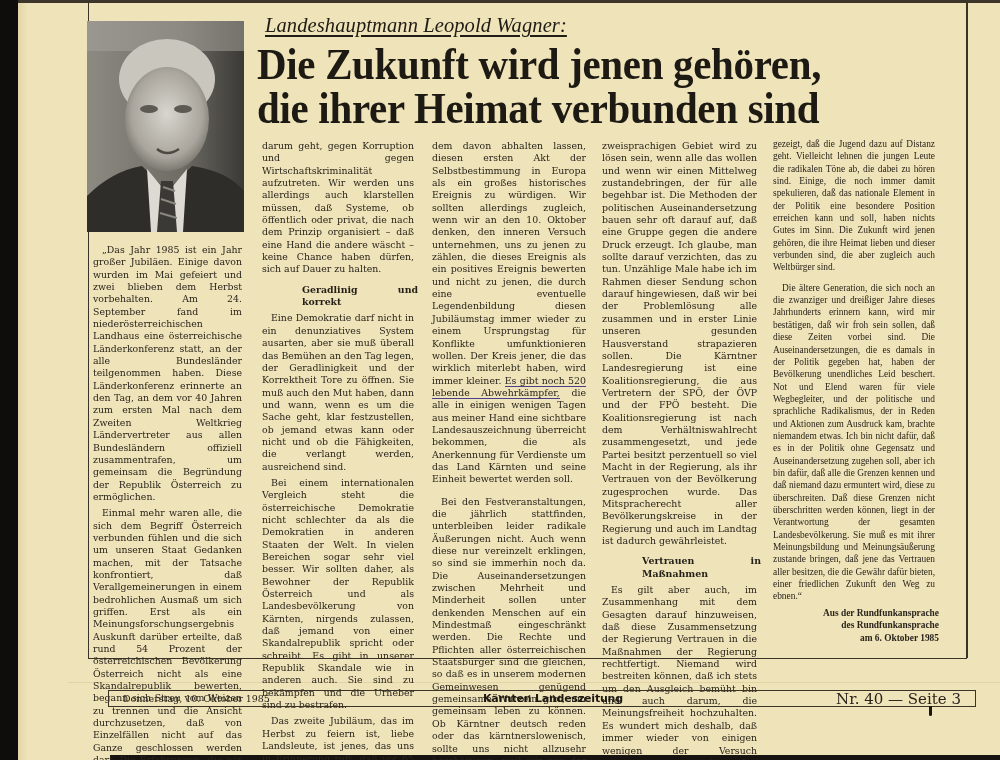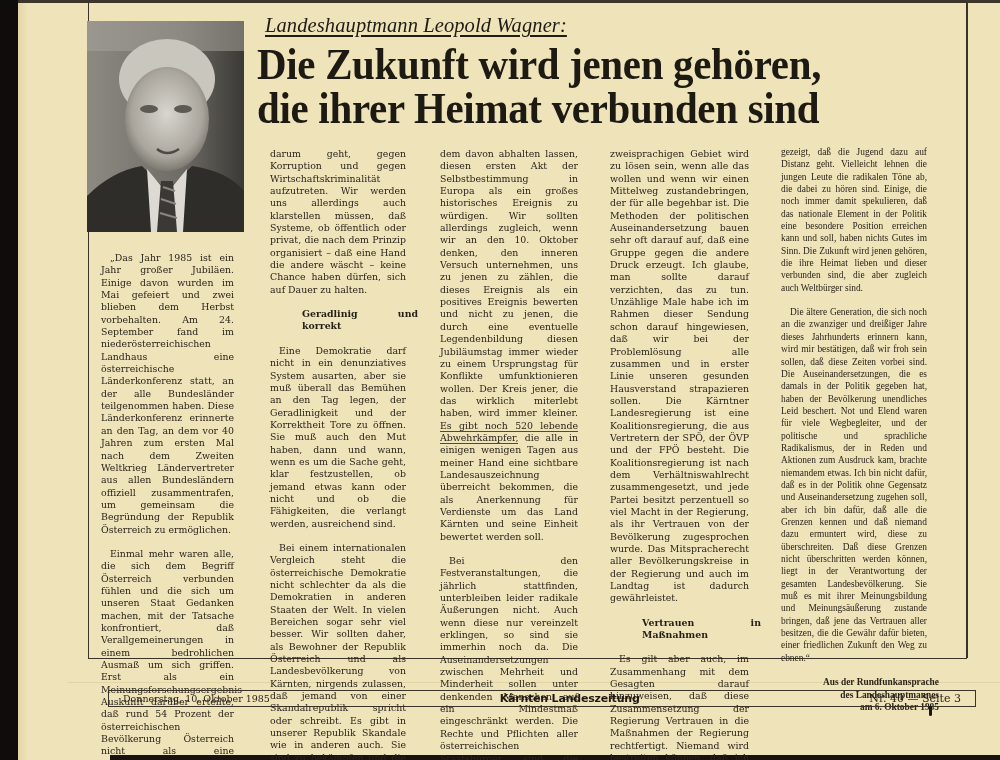--- a/index.html
+++ b/index.html
@@ -9,34 +9,34 @@
   .top-edge{position:absolute;left:0;right:0;top:0;height:3px;background:#3b352a;}
   .fold-line{position:absolute;left:50px;right:0;top:682px;height:1px;background:#e2d3a4;}
   .bottom-edge{position:absolute;left:92px;right:0;top:755px;height:5px;background:#161310;}
   .frame{position:absolute;left:70px;top:2px;width:877px;height:656px;border:1.5px solid #3a3328;border-top:none;}
   .right-rule{position:absolute;left:948px;top:2px;width:1.5px;height:656px;background:#3a3328;}
   .photo{position:absolute;left:87px;top:21px;width:157px;height:211px;overflow:hidden;background:#555;}
   .photo svg{display:block;}
   .kicker{position:absolute;left:265px;top:14px;font-family:"Liberation Serif",serif;font-style:italic;font-size:20.5px;color:#1f1b15;text-decoration:underline;text-decoration-thickness:1.5px;text-underline-offset:3px;letter-spacing:0.1px;}
   .headline{position:absolute;left:257px;top:42px;font-family:"Liberation Serif",serif;font-weight:bold;font-size:43.5px;line-height:44px;color:#1d1a14;transform:scaleX(0.94);transform-origin:left top;letter-spacing:-0.3px;white-space:nowrap;}
   .col{position:absolute;font-family:"DejaVu Serif",serif;font-size:9.4px;line-height:12.35px;color:#2a251c;text-align:justify;hyphens:manual;}
-  .col p{margin:12px;text-indent:9px;}
+  .col p{margin:4px;text-indent:9px;}
   .col p.noindent{text-indent:0;}
   .col h3{margin:8px 0 3px 0;font-size:9.4px;font-weight:bold;font-family:"DejaVu Serif",serif;color:#231f17;padding-left:44px;}
   .col1{left:89px;top:240px;width:157px;}
   .col2{left:258px;top:136px;width:160px;}
   .col3{left:428px;top:136px;width:162px;}
   .col4{left:598px;top:136px;width:163px;}
   .col5{left:769px;top:134px;width:170px;font-family:Liberation Serif, serif;}
   .hl{border-bottom:1.5px solid #4b3f8a;}
   .sig{text-align:right;font-weight:bold;margin-top:4px;line-height:12.5px;}
   .footer{position:absolute;left:108px;top:690px;width:868px;height:17px;border:1.5px solid #3a3328;display:flex;align-items:center;justify-content:space-between;padding:0 14px;box-sizing:border-box;}
   .footer-date{font-family:"DejaVu Serif",serif;font-size:9.5px;color:#2a251c;}
   .footer-paper{font-family:"DejaVu Sans",sans-serif;font-weight:bold;font-size:11px;color:#1e1a13;letter-spacing:-0.2px;}
-  .footer-page{font-family:"DejaVu Serif",serif;font-size:11px;color:#2a251c;}
+  .footer-page{font-family:"DejaVu Serif",serif;font-size:15px;color:#2a251c;}
   .ink-mark{position:absolute;left:929px;top:706px;width:3px;height:10px;background:#1a1712;border-radius:1px 1px 2px 2px;}
 </style>
 </head>
 <body>
 
 <div class="clipping">
   <div class="top-edge"></div>
   <div class="frame"></div>
   <div class="right-rule"></div>
   <div class="fold-line"></div>
@@ -100,21 +100,21 @@
   <h3>Vertrauen in Maßnahmen</h3>
   <p>Es gilt aber auch, im Zusammenhang mit dem Gesagten darauf hinzuweisen, daß diese Zusammensetzung der Regierung Vertrauen in die Maßnahmen der Regierung rechtfertigt. Niemand wird bestreiten können, daß ich stets um den Ausgleich bemüht bin und auch darum, die Meinungsfreiheit hochzuhalten. Es wundert mich deshalb, daß immer wieder von einigen wenigen der Versuch unternommen wird, den Eindruck zu erwecken, als würde dem nicht so sein.</p>
 
 </div>
 
 <div class="col col5">
   <p class="noindent">gezeigt, daß die Jugend dazu auf Distanz geht. Vielleicht lehnen die jungen Leute die radikalen Töne ab, die dabei zu hören sind. Einige, die noch immer damit spekulieren, daß das nationale Element in der Politik eine besondere Position erreichen kann und soll, haben nichts Gutes im Sinn. Die Zukunft wird jenen gehören, die ihre Heimat lieben und dieser verbunden sind, die aber zugleich auch Weltbürger sind.</p>
   <p style="margin-top:8px">Die ältere Generation, die sich noch an die zwanziger und dreißiger Jahre dieses Jahrhunderts erinnern kann, wird mir bestätigen, daß wir froh sein sollen, daß diese Zeiten vorbei sind. Die Auseinandersetzungen, die es damals in der Politik gegeben hat, haben der Bevölkerung unendliches Leid beschert. Not und Elend waren für viele Wegbegleiter, und der politische und sprachliche Radikalismus, der in Reden und Aktionen zum Ausdruck kam, brachte niemandem etwas. Ich bin nicht dafür, daß es in der Politik ohne Gegensatz und Auseinandersetzung zugehen soll, aber ich bin dafür, daß alle die Grenzen kennen und daß niemand dazu ermuntert wird, diese zu überschreiten. Daß diese Grenzen nicht überschritten werden können, liegt in der Verantwortung der gesamten Landesbevölkerung. Sie muß es mit ihrer Meinungsbildung und Meinungsäußerung zustande bringen, daß jene das Vertrauen aller besitzen, die die Gewähr dafür bieten, einer friedlichen Zukunft den Weg zu ebnen.“</p>
   <div class="sig">
     <div>Aus der Rundfunkansprache</div>
-    <div>des Landeshauptmannes</div>
+    <div>des Rundfunkansprache</div>
     <div>am 6. Oktober 1985</div>
   </div>
 </div>
 
 <div class="footer">
   <span class="footer-date">Donnerstag, 10. Oktober 1985</span>
   <span class="footer-paper">Kärnten Landeszeitung</span>
   <span class="footer-page">Nr. 40 — Seite 3</span>
 </div>
 <div class="ink-mark"></div>

